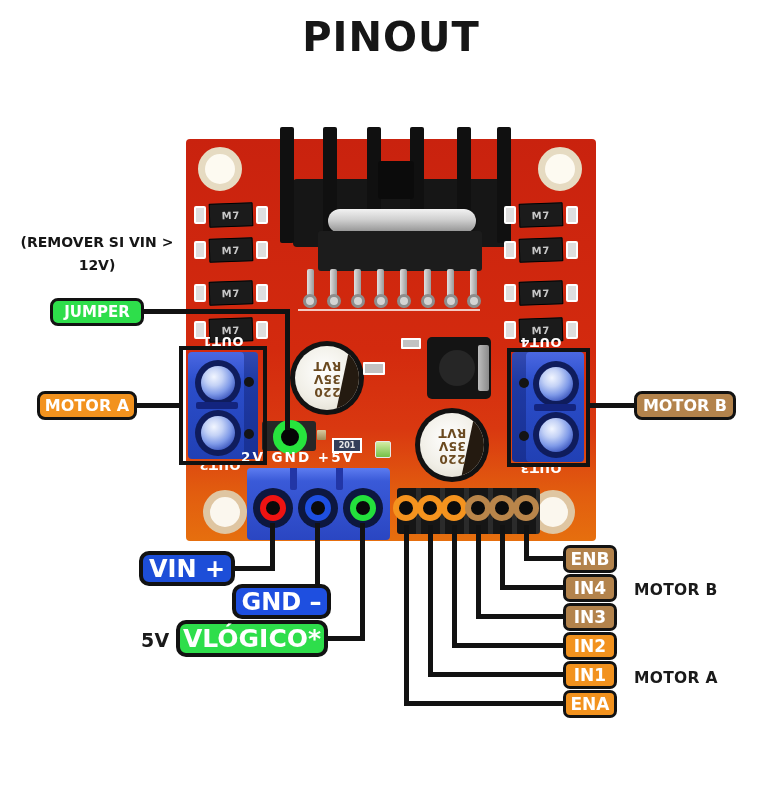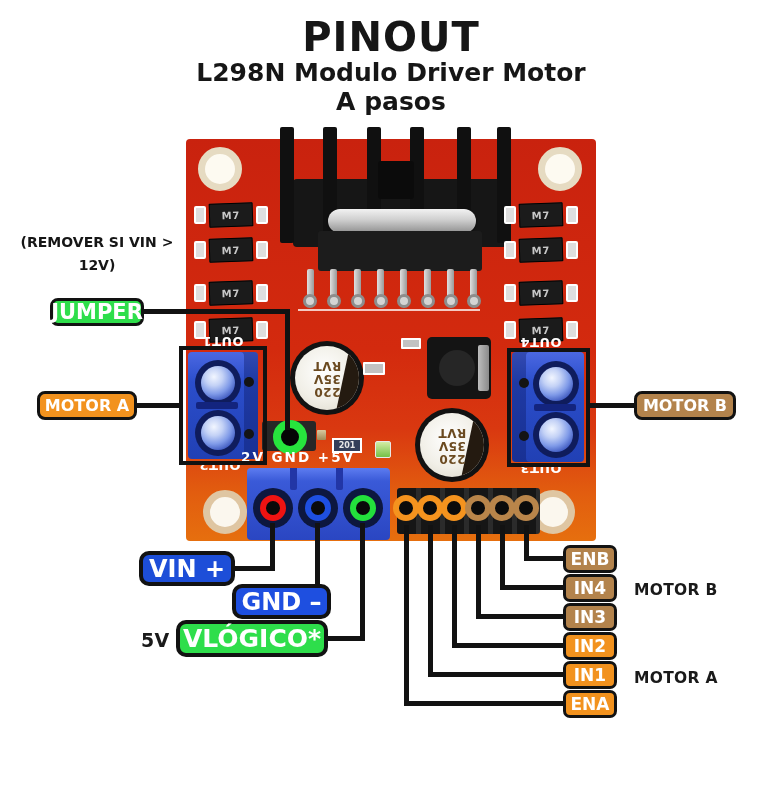--- a/index.html
+++ b/index.html
@@ -107,22 +107,20 @@
   .note { position:absolute; color:#161616; font-weight:800; text-align:center; }
   .grouptxt { position:absolute; color:#1a1a1a; font-weight:800; font-size:15.5px; letter-spacing:.3px; }
   .foot { position:absolute; left:16px; color:#111; font-size:16.5px; font-weight:700; }
 </style>
 </head>
 <body>
 
 <div class="stage">
 
   <div class="title-main">PINOUT</div>
-  <div class="title-sub" style="top:58px;">L298N Modulo Driver Motor</div>
-  <div class="title-sub" style="top:87px;">A pasos</div>
 
   <div class="board">
 
     <div class="hole" style="left:12px; top:8px;"></div>
     <div class="hole" style="left:352px; top:8px;"></div>
     <div class="hole bottom" style="left:17px; top:351px;"></div>
     <div class="hole bottom" style="left:345px; top:351px;"></div>
 
     <div class="hs-base"></div>
     <div class="fin" style="left:94px;"></div>
@@ -284,21 +282,21 @@
   <div class="wire-l" style="left:500px; top:525px; width:63px;  height:65px;  border-left:5px solid #121212; border-bottom:5px solid #121212;"></div>
   <div class="wire-l" style="left:476px; top:525px; width:87px;  height:94px;  border-left:5px solid #121212; border-bottom:5px solid #121212;"></div>
   <div class="wire-l" style="left:452px; top:525px; width:111px; height:123px; border-left:5px solid #121212; border-bottom:5px solid #121212;"></div>
   <div class="wire-l" style="left:428px; top:525px; width:135px; height:152px; border-left:5px solid #121212; border-bottom:5px solid #121212;"></div>
   <div class="wire-l" style="left:404px; top:525px; width:159px; height:181px; border-left:5px solid #121212; border-bottom:5px solid #121212;"></div>
 
   <div class="note" style="left:4px; top:231px; width:186px; font-size:15px; line-height:23px;">
     <div style="font-size:14px;">(REMOVER SI VIN &gt; 12V)</div>
   </div>
 
-  <div class="badge b-green" style="left:50px; top:298px; width:94px; height:28px; font-size:21px;">JUMPER</div>
+  <div class="badge b-green" style="left:50px; top:298px; width:94px; height:28px; font-size:15px;">JUMPER</div>
   <div class="badge b-orange" style="left:37px; top:391px; width:100px; height:29px; font-size:16px;">MOTOR A</div>
   <div class="badge b-tan" style="left:634px; top:391px; width:102px; height:29px; font-size:16px;">MOTOR B</div>
 
   <div class="badge b-red" style="left:139px; top:551px; width:96px; height:35px; font-size:24px; border-width:4px; border-radius:10px;">VIN +</div>
   <div class="badge b-blue" style="left:232px; top:584px; width:99px; height:35px; font-size:24px; border-width:4px; border-radius:10px;">GND –</div>
   <div class="grouptxt" style="left:141px; top:629px; font-size:19px;">5V</div>
   <div class="badge b-green" style="left:176px; top:620px; width:152px; height:37px; font-size:25px; border-width:4px; border-radius:10px;">VLÓGICO*</div>
 
   <div class="badge b-tan" style="left:563px; top:545px; width:54px; height:28px; font-size:17px; border-radius:7px;">ENB</div>
   <div class="badge b-tan" style="left:563px; top:574px; width:54px; height:28px; font-size:17px; border-radius:7px;">IN4</div>

